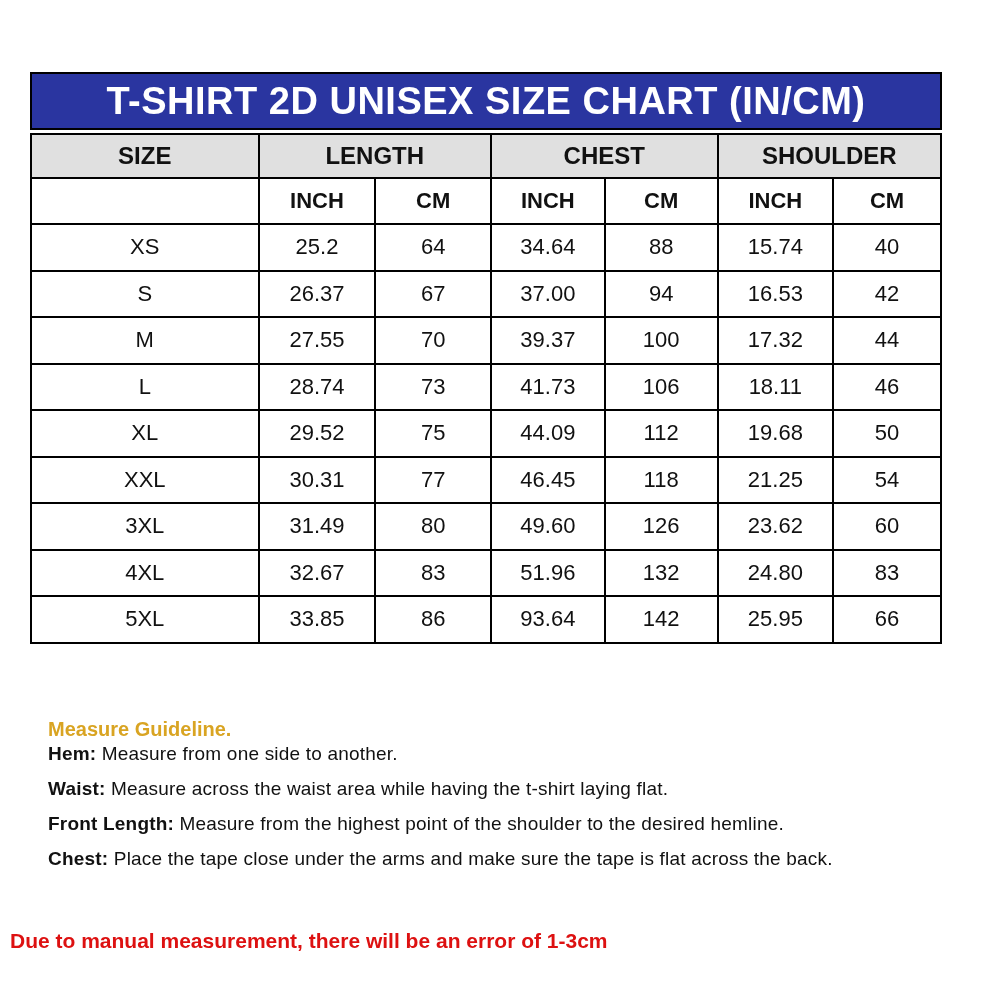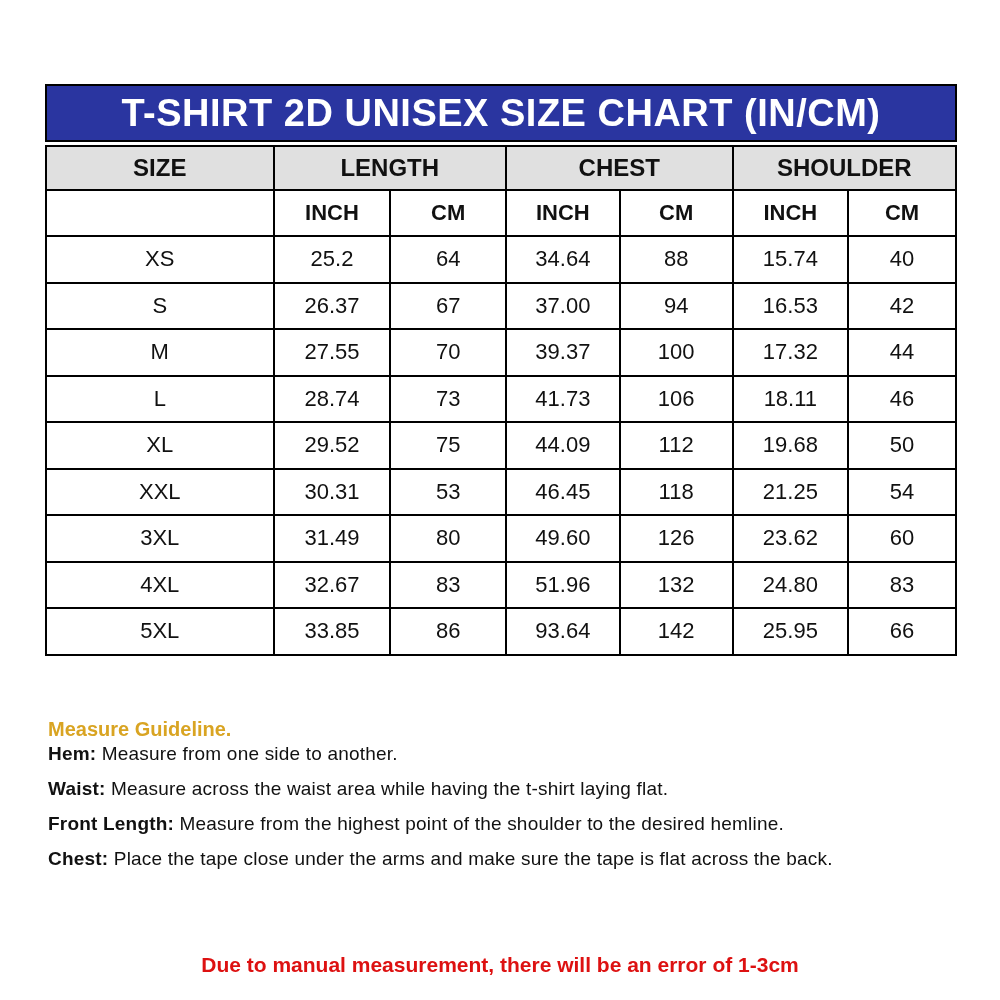--- a/index.html
+++ b/index.html
@@ -16,23 +16,22 @@
   body {
     width: 1000px; height: 1000px;
     background: #ffffff;
     font-family: "Liberation Sans", sans-serif;
     color: var(--text-color);
   }
   .page { position: relative; width: 1000px; height: 1000px; overflow: hidden; }
 
   .chart-wrap {
     position: absolute;
-    left: 45px; top: 72px;
+    left: 30px; top: 72px;
     width: 912px;
-    margin-top: 12px;
   }
   .banner {
     background: var(--banner-bg);
     border: 2px solid var(--border-color);
     color: var(--banner-text);
     height: 58px;
     display: flex; align-items: center; justify-content: center;
     font-weight: bold;
     font-size: 38px;
     letter-spacing: 0.5px;
@@ -85,26 +84,27 @@
   }
   .gl-item {
     font-size: 19px;
     margin-bottom: 13px;
     letter-spacing: 0.2px;
   }
   .gl-label { font-weight: bold; }
 
   .footnote {
     position: absolute;
-    left: 0; top: 953px;
+    left: 0; top: 929px;
     width: 1000px;
-    text-align: center;
+    text-align: left;
     color: var(--footnote-red);
     font-weight: bold;
     font-size: 21px;
+    padding-left: 10px;
   }
 </style>
 </head>
 <body>
 
 <div class="page">
 
   <div class="chart-wrap">
     <div class="banner">
       <span>T-SHIRT 2D UNISEX SIZE CHART (IN/CM)</span>
@@ -179,21 +179,21 @@
             <td>29.52</td>
             <td>75</td>
             <td>44.09</td>
             <td>112</td>
             <td>19.68</td>
             <td>50</td>
           </tr>
           <tr>
             <td>XXL</td>
             <td>30.31</td>
-            <td>53</td>
+            <td>77</td>
             <td>46.45</td>
             <td>118</td>
             <td>21.25</td>
             <td>54</td>
           </tr>
           <tr>
             <td>3XL</td>
             <td>31.49</td>
             <td>80</td>
             <td>49.60</td>

